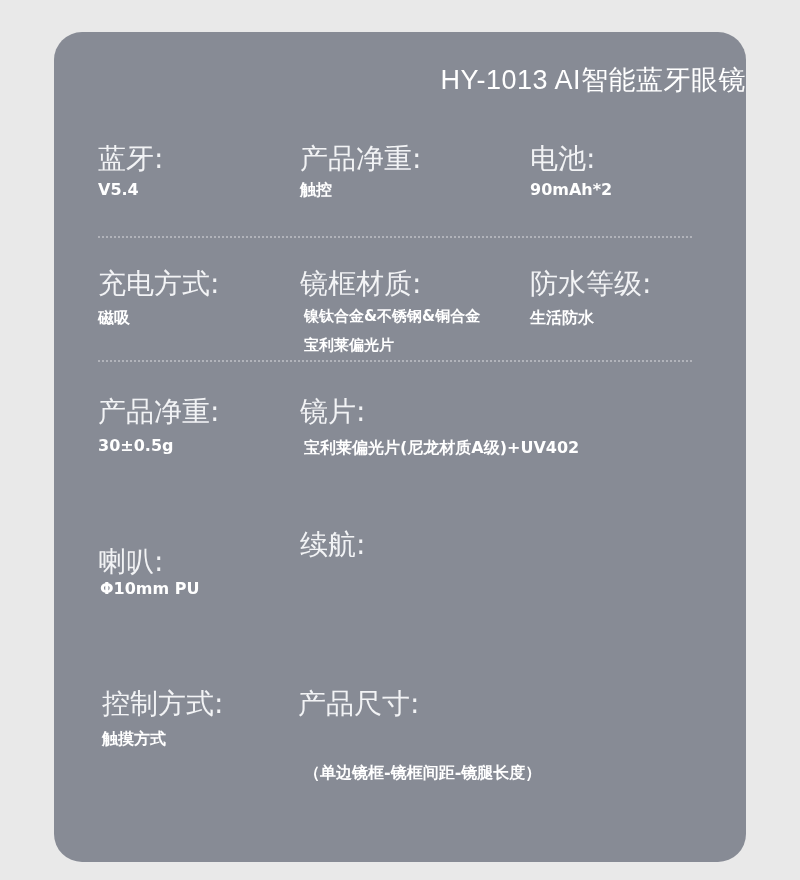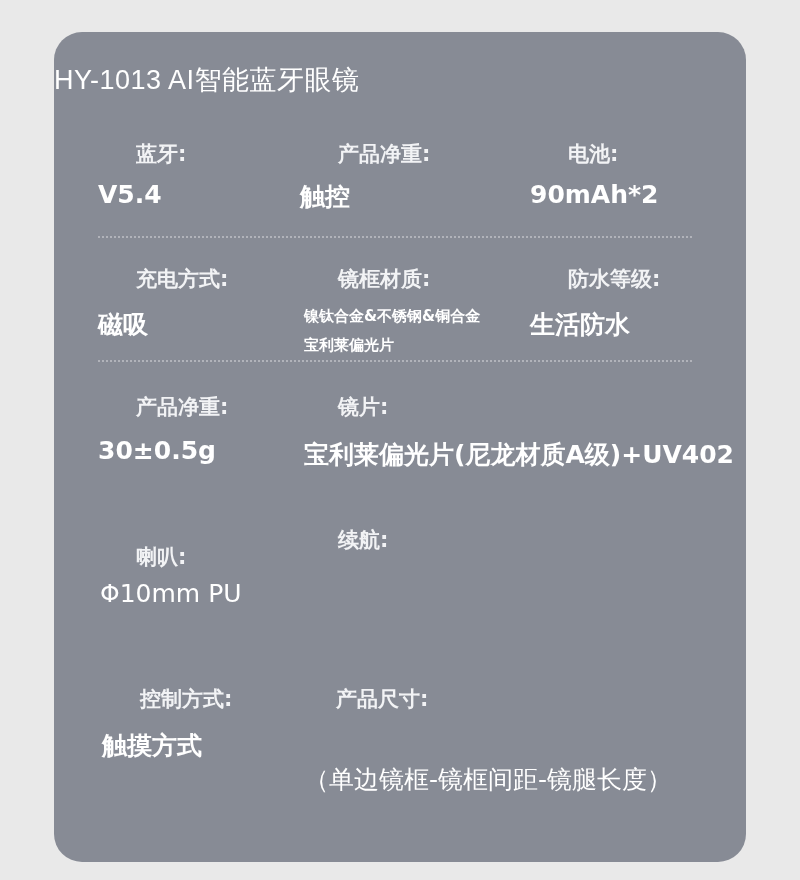--- a/index.html
+++ b/index.html
@@ -1,23 +1,23 @@
 <!DOCTYPE html>
 <html><head>
 <meta charset="utf-8">
 <style>
   html,body{margin:0;padding:0;}
   body{width:800px;height:880px;background:#e9e9e9;position:relative;overflow:hidden;
        font-family:"DejaVu Sans","Liberation Sans",sans-serif;color:#fff;}
   .card{position:absolute;left:54px;top:32px;width:692px;height:830px;background:#878b95;border-radius:28px;}
-  .title{position:absolute;left:0;top:30px;width:692px;text-align:left;font-size:27px;font-family:"Liberation Sans",sans-serif;letter-spacing:0.5px;}
-  .lbl{position:absolute;font-size:21px;color:#f2f3f5;font-weight:700;margin-left:38px;}
-  .val{position:absolute;font-size:25px;font-weight:bold;color:#fff;}
+  .title{position:absolute;left:0;top:30px;width:692px;text-align:right;font-size:27px;font-family:"Liberation Sans",sans-serif;letter-spacing:0.5px;}
+  .lbl{position:absolute;font-size:28px;color:#f2f3f5;font-weight:400;}
+  .val{position:absolute;font-size:16px;font-weight:bold;color:#fff;}
   .val.sm{font-size:15px;line-height:20px;}
-  .val.reg{font-weight:normal;}
+  .val.reg{font-weight:bold;}
   .divider{position:absolute;left:44px;width:594px;border-top:2px dotted rgba(255,255,255,0.35);}
 </style>
 </head>
 <body>
 
 <div class="card">
   <div class="title">HY-1013 AI智能蓝牙眼镜</div>
 
   <div class="lbl" style="left:44px;top:108px">蓝牙:</div>
   <div class="val" style="left:44px;top:148px">V5.4</div>

